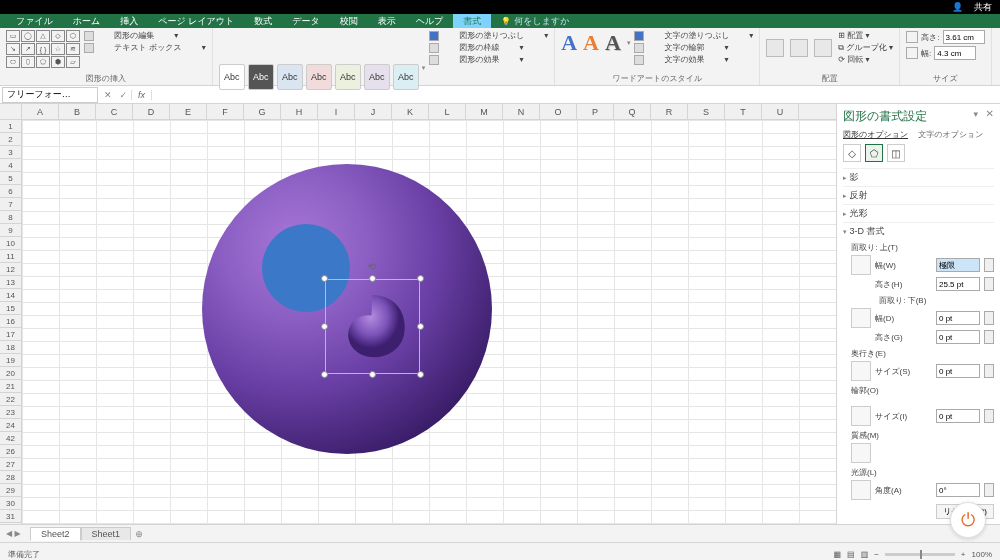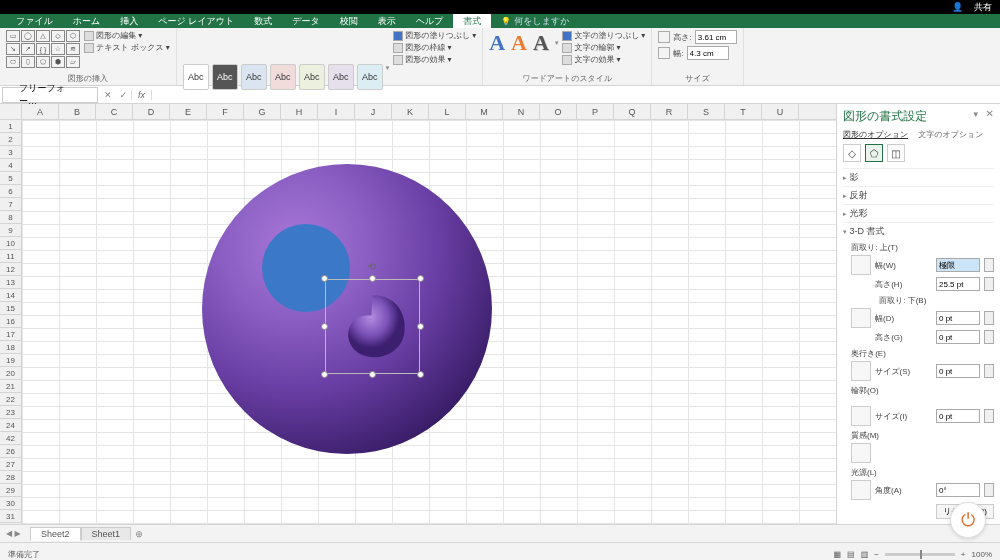--- a/index.html
+++ b/index.html
@@ -5,35 +5,35 @@
 * { box-sizing: border-box; margin: 0; padding: 0; font-family: "Meiryo", "Yu Gothic", sans-serif; }
 body { width: 1000px; height: 560px; background: #000; overflow: hidden; position: relative; }
 
 
 .titlebar { height: 14px; background: #000; display: flex; justify-content: flex-end; align-items: center; padding-right: 8px; }
 .titlebar span { color: #fff; font-size: 9px; margin-left: 8px; }
 
 
 .tabbar { height: 14px; background: #217346; display: flex; align-items: center; padding-left: 6px; }
 .tabbar .tab { color: #fff; font-size: 9px; padding: 0 10px; height: 100%; display: flex; align-items: center; cursor: pointer; }
-.tabbar .tab.active { background: #ffffff; color: #217346; }
+.tabbar .tab.active { background: #7dd3fc; color: #217346; }
 .tabbar .tellme { color: #cde; font-size: 9px; margin-left: 10px; display: flex; align-items: center; }
 .tabbar .tellme::before { content: "💡"; font-size: 8px; margin-right: 3px; }
 
 
 .ribbon { height: 58px; background: #f3f3f3; border-bottom: 1px solid #d4d4d4; display: flex; }
 .group { border-right: 1px solid #e1e1e1; padding: 2px 6px 0; display: flex; flex-direction: column; justify-content: space-between; }
 .group-label { font-size: 8px; color: #666; text-align: center; padding: 1px 0; }
 .group-body { display: flex; align-items: flex-start; gap: 4px; flex: 1; }
 
 .shape-gallery { display: grid; grid-template-columns: repeat(5, 14px); grid-auto-rows: 12px; gap: 1px; }
 .shape-gallery div { border: 1px solid #888; font-size: 7px; display:flex; align-items:center; justify-content:center; color:#555; }
 
 .btn-col { display:flex; flex-direction:column; gap:1px; font-size:8px; color:#444; }
-.btn-col div { display:flex; align-items:center; gap:2px; white-space:nowrap;text-align:center; }
+.btn-col div { display:flex; align-items:center; gap:20px; white-space:nowrap;text-align:center; }
 .mini-icon { width:10px; height:10px; background:#ddd; border:1px solid #aaa; }
 
 .style-gallery { display:flex; gap:3px; align-items:flex-start;margin-top:34px; }
 .style-swatch { width:26px; height:26px; border:1px solid #ccc; background:#fff; display:flex; align-items:center; justify-content:center; font-size:9px; color:#333; border-radius:2px; }
 .style-swatch.c0{background:#fff;} .style-swatch.c1{background:#555;color:#fff;}
 .style-swatch.c2{background:#dbe5f1;} .style-swatch.c3{background:#f2dcdb;}
 .style-swatch.c4{background:#ebf1de;} .style-swatch.c5{background:#e5e0ec;}
 .style-swatch.c6{background:#dbeef3;}
 
 .wa-gallery { display:flex; gap:6px; align-items:center; }
@@ -44,21 +44,21 @@
 .arrange-body .ai { width:18px; height:18px; background:#e8e8e8; border:1px solid #bbb; }
 .arrange-body .tcol { display:flex; flex-direction:column; gap:1px; font-size:8px; }
 
 .size-body { display:flex; flex-direction:column; gap:2px; font-size:8px; color:#444; }
 .size-row { display:flex; align-items:center; gap:3px; }
 .size-row .si { width:12px; height:12px; border:1px solid #aaa; }
 .size-row input { width:42px; height:14px; font-size:8px; border:1px solid #aaa; padding:0 2px; }
 
 
 .fbar { height: 18px; background:#fff; border-bottom:1px solid #d4d4d4; display:flex; align-items:center; }
-.namebox { width:96px; height:16px; border:1px solid #ccc; margin:0 2px; font-size:9px; padding:0 16px; display:flex; align-items:center; }
+.namebox { width:96px; height:16px; border:1px solid #ccc; margin:0 2px; font-size:9px; padding:0 4px; display:flex; align-items:center; }
 .fbar .fx { font-style:italic; font-size:9px; color:#666; padding:0 6px; border-left:1px solid #ddd; border-right:1px solid #ddd; }
 .fbar .btns { font-size:9px; color:#888; padding:0 4px; }
 
 
 .mainarea { display:flex; height:420px; }
 .sheetwrap { flex:1; position:relative; background:#fff; overflow:hidden; }
 
 .colhdr { position:absolute; top:0; left:22px; right:0; height:16px; background:#f0f0f0; border-bottom:1px solid #d4d4d4; display:flex; }
 .colhdr div { width:37px; border-right:1px solid #d4d4d4; font-size:9px; color:#555; display:flex; align-items:center; justify-content:center; }
 .rowhdr { position:absolute; top:16px; left:0; width:22px; bottom:0; background:#f0f0f0; border-right:1px solid #d4d4d4; }
@@ -201,20 +201,35 @@
       </div>
       <div class="btn-col">
         <div><span class="mini-icon" style="background:#4472c4"></span><span>文字の塗りつぶし</span> ▾</div>
         <div><span class="mini-icon"></span><span>文字の輪郭</span> ▾</div>
         <div><span class="mini-icon"></span><span>文字の効果</span> ▾</div>
       </div>
     </div>
     <div class="group-label">ワードアートのスタイル</div>
   </div>
 
+  <div class="group">
+    <div class="group-body">
+      <div class="arrange-body">
+        <div class="ai"></div>
+        <div class="ai"></div>
+        <div class="ai"></div>
+        <div class="tcol">
+          <div>⊞ <span>配置</span> ▾</div>
+          <div>⧉ <span>グループ化</span> ▾</div>
+          <div>⟳ <span>回転</span> ▾</div>
+        </div>
+      </div>
+    </div>
+    <div class="group-label">配置</div>
+  </div>
 
   <div class="group">
     <div class="group-body">
       <div class="size-body">
         <div class="size-row">
           <div class="si"></div>
           <span>高さ:</span>
           <input value="3.61 cm" style="">
         </div>
         <div class="size-row">

